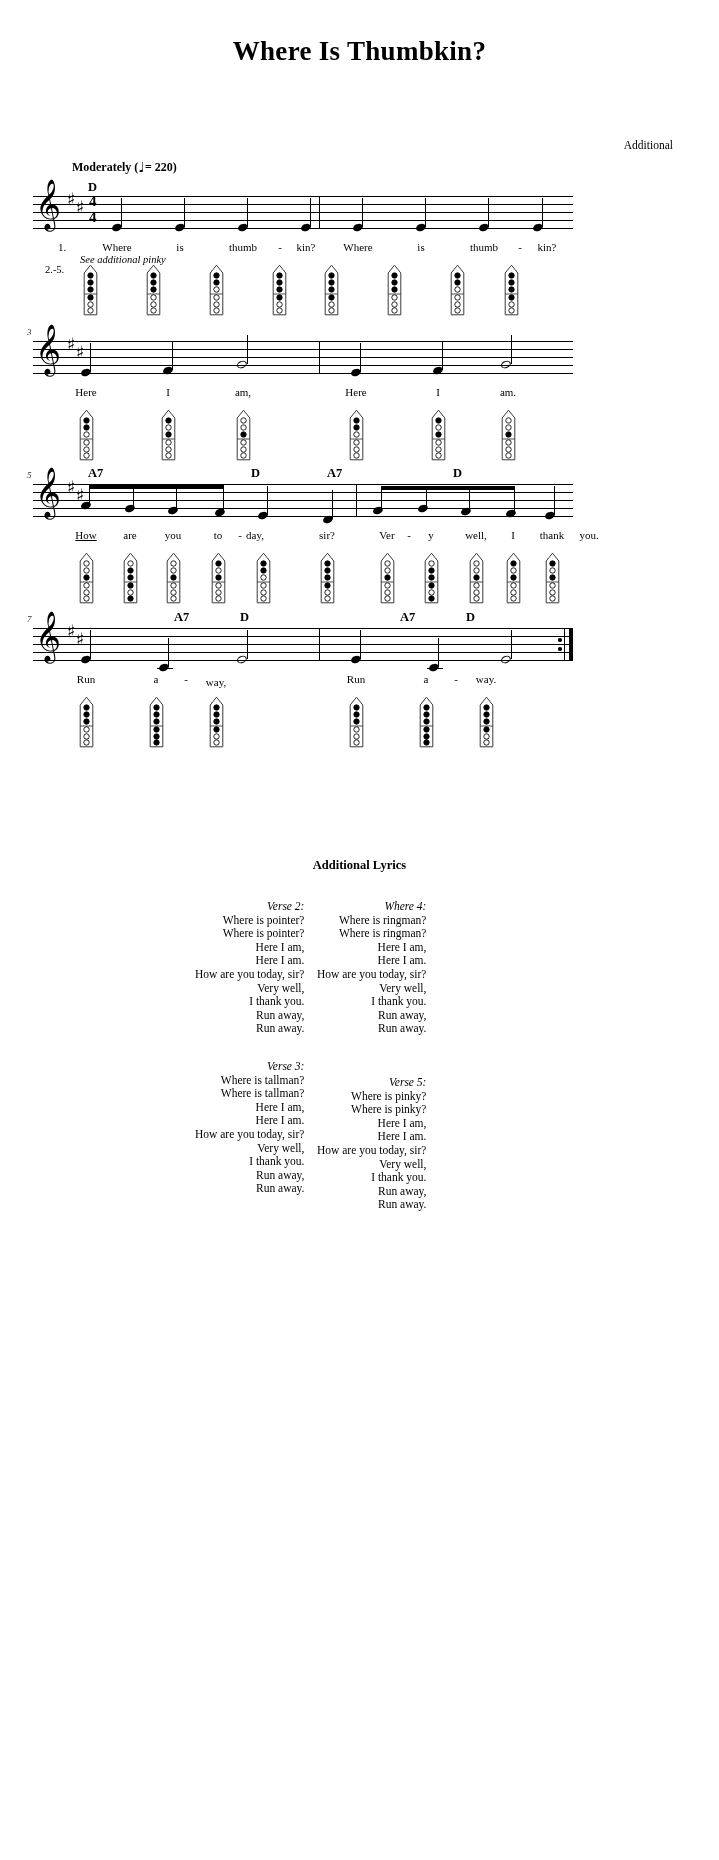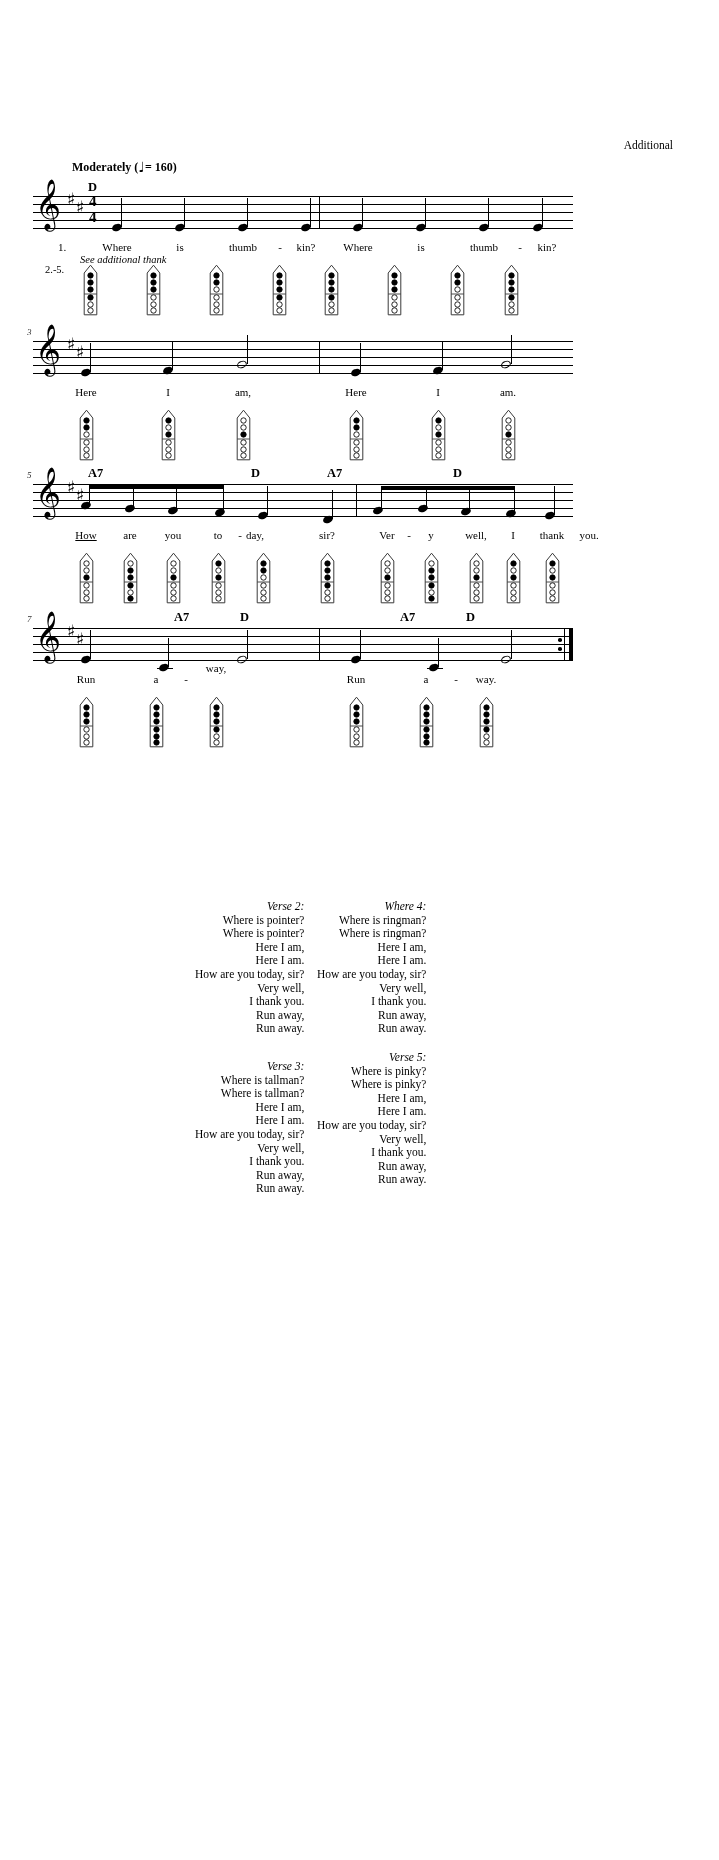--- a/index.html
+++ b/index.html
@@ -122,24 +122,25 @@
     font-family:"DejaVu Sans", sans-serif;
     font-size: 25px; font-weight: bold; color:#d9d9d9;
     letter-spacing:-.4px;
   }
 </style>
 </head>
 <body>
 
 <div class="page">
 
+  <div class="title">Where Is Thumbkin?</div>
   <div class="composer">Additional</div>
 
   <div class="tempo">
-    <span>Moderately  (</span><span class="notegl">♩</span><span>= 160)</span>
+    <span>Moderately  (</span><span class="notegl">♩</span><span>= 220)</span>
   </div>
 
   <div class="system" id="sys1" style="top:196px;">
     <div class="chord" style="left:88px; top:-16px;">D</div>
     <div class="staff">
       <div class="line l0"></div>
       <div class="line l1"></div>
       <div class="line l2"></div>
       <div class="line l3"></div>
       <div class="line l4"></div>
@@ -168,21 +169,21 @@
       <div class="nhead filled" style="left:383px; top:28px;"></div>
       <div class="stem" style="left:392px; top:2px; height:29px;"></div>
       <div class="nhead filled" style="left:446px; top:28px;"></div>
       <div class="stem" style="left:455px; top:2px; height:29px;"></div>
       <div class="nhead filled" style="left:500px; top:28px;"></div>
       <div class="stem" style="left:509px; top:2px; height:29px;"></div>
     </div>
 
     <div class="lyric left" style="left:58px; top:45px;">1.</div>
     <div class="lyric left small" style="left:45px; top:68px;">2.-5.</div>
-    <div class="lyric left small italic" style="left:80px; top:58px;">See additional thank</div>
+    <div class="lyric left small italic" style="left:80px; top:58px;">See additional pinky</div>
 
     <div class="lyric" style="left:117px; top:45px;">Where</div>
     <div class="lyric" style="left:180px; top:45px;">is</div>
     <div class="lyric" style="left:243px; top:45px;">thumb</div>
     <div class="lyric" style="left:280px; top:45px;">-</div>
     <div class="lyric" style="left:306px; top:45px;">kin?</div>
     <div class="lyric" style="left:358px; top:45px;">Where</div>
     <div class="lyric" style="left:421px; top:45px;">is</div>
     <div class="lyric" style="left:484px; top:45px;">thumb</div>
     <div class="lyric" style="left:520px; top:45px;">-</div>
@@ -637,21 +638,21 @@
 
       <div class="endbar-thin" style="left:531px;"></div>
       <div class="endbar-thick" style="left:536px;"></div>
       <div class="repeat-dot" style="left:525px; top:10px;"></div>
       <div class="repeat-dot" style="left:525px; top:19px;"></div>
     </div>
 
     <div class="lyric" style="left:86px; top:45px;">Run</div>
     <div class="lyric" style="left:156px; top:45px;">a</div>
     <div class="lyric" style="left:186px; top:45px;">-</div>
-    <div class="lyric" style="left:216px; top:34px;">way,</div>
+    <div class="lyric" style="left:216px; top:48px;">way,</div>
     <div class="lyric" style="left:356px; top:45px;">Run</div>
     <div class="lyric" style="left:426px; top:45px;">a</div>
     <div class="lyric" style="left:456px; top:45px;">-</div>
     <div class="lyric" style="left:486px; top:45px;">way.</div>
 
   <div class="fing" style="left: 79px; top: 68px;">
         <svg width="15" height="52" viewBox="0 0 15 52">
           <path d="M1.2 9 L7.5 1.2 L13.8 9 L13.8 50.8 L1.2 50.8 Z" fill="#ffffff" stroke="#3a3a3a" stroke-width="1"></path>
           <line x1="1.2" y1="30.0" x2="13.8" y2="30.0" stroke="#3a3a3a" stroke-width="0.9"></line>
           <circle cx="7.5" cy="11.5" r="2.7" fill="#000" stroke="#000" stroke-width="0.85"></circle>
@@ -717,20 +718,21 @@
           <circle cx="7.5" cy="11.5" r="2.7" fill="#000" stroke="#000" stroke-width="0.85"></circle>
           <circle cx="7.5" cy="18.5" r="2.7" fill="#000" stroke="#000" stroke-width="0.85"></circle>
           <circle cx="7.5" cy="25.5" r="2.7" fill="#000" stroke="#000" stroke-width="0.85"></circle>
           <circle cx="7.5" cy="33.5" r="2.7" fill="#000" stroke="#000" stroke-width="0.85"></circle>
           <circle cx="7.5" cy="40.5" r="2.7" fill="#fff" stroke="#000" stroke-width="0.85"></circle>
           <circle cx="7.5" cy="46.5" r="2.7" fill="#fff" stroke="#000" stroke-width="0.85"></circle>
         </svg>
       </div>
     </div>
 
+  <div class="addlyr-title">Additional Lyrics</div>
 
   <div class="lyr-col" id="lyrcol0" style="left:195px; top:900px;">
       <div class="vhead">Verse 2:</div>
       <div>Where is pointer?</div>
       <div>Where is pointer?</div>
       <div>Here I am,</div>
       <div>Here I am.</div>
       <div>How are you today, sir?</div>
       <div>Very well,</div>
       <div>I thank you.</div>
@@ -751,21 +753,21 @@
       <div class="vhead">Where 4:</div>
       <div>Where is ringman?</div>
       <div>Where is ringman?</div>
       <div>Here I am,</div>
       <div>Here I am.</div>
       <div>How are you today, sir?</div>
       <div>Very well,</div>
       <div>I thank you.</div>
       <div>Run away,</div>
       <div>Run away.</div>
-      <div class="vhead" style="margin-top: 15px; font-style: italic;">Verse 5:</div>
+      <div class="vhead" style="margin-top: 40px; font-style: italic;">Verse 5:</div>
       <div>Where is pinky?</div>
       <div>Where is pinky?</div>
       <div>Here I am,</div>
       <div>Here I am.</div>
       <div>How are you today, sir?</div>
       <div>Very well,</div>
       <div>I thank you.</div>
       <div>Run away,</div>
       <div>Run away.</div>
     </div>

